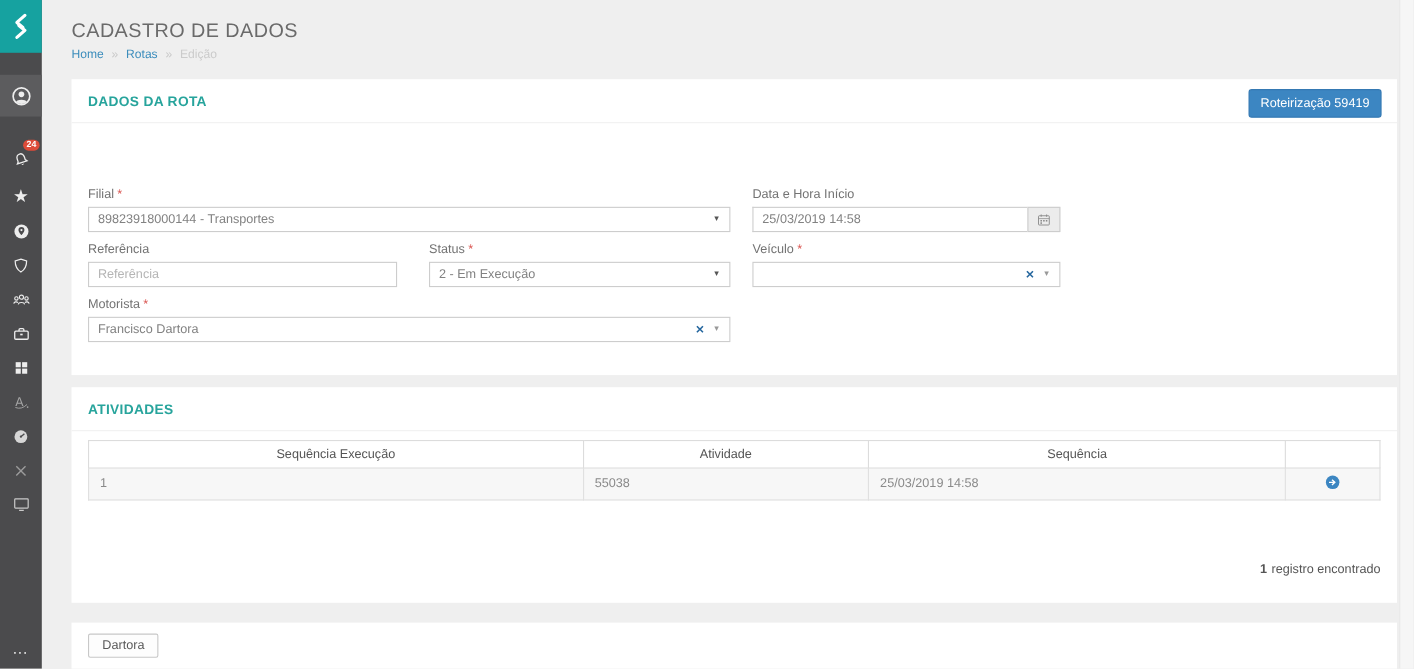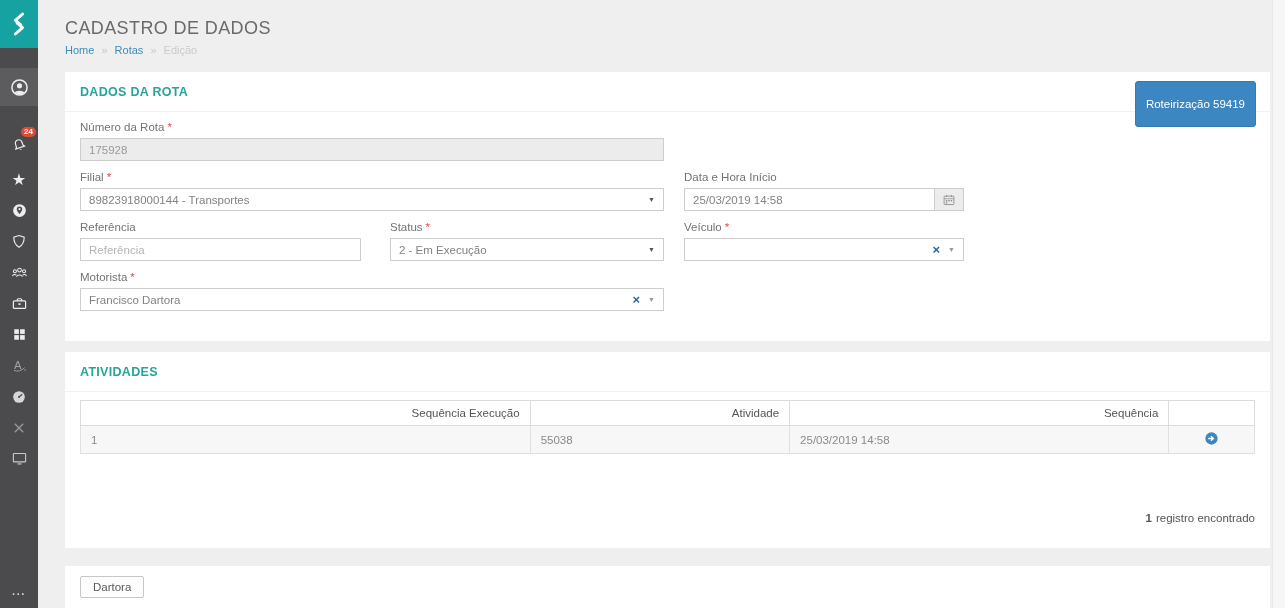--- a/index.html
+++ b/index.html
@@ -23,42 +23,42 @@
   .breadcrumb a { color:#3c8dbc; text-decoration:none; cursor:pointer; }
   .breadcrumb .sep { color:#c9c9c9; margin:0 4px; }
   .breadcrumb .current { color:#cbcbcb; }
 
   
   .panel { position:absolute; left:65px; width:1205px; background:#fff; }
   .panel-route { top:72px; height:269px; }
   .panel-activities { top:352px; height:196px; }
   .panel-head { height:40px; border-bottom:1px solid #f1f1f1; display:flex; align-items:center; padding:0 15px; position:relative; }
   .panel-title { color:#27a49c; font-size:12.5px; font-weight:bold; letter-spacing:.3px; }
-  .btn-blue { position:absolute; right:14px; top:9px; background:#3c86c2; color:#fff; border:1px solid #3579b3; border-radius:3px; font-size:11.5px; padding:16px 10px; cursor:pointer; font-family:inherit; }
+  .btn-blue { position:absolute; right:14px; top:9px; background:#3c86c2; color:#fff; border:1px solid #3579b3; border-radius:3px; font-size:11.5px; padding:6px 10px; cursor:pointer; font-family:inherit; }
 
   
   .fld { position:absolute; }
   .fld label { display:block; font-size:11.5px; color:#737373; margin-bottom:5px; }
   .req { color:#d9534f; margin-left:3px; }
   .tb, .sel, .sel2 { width:100%; height:23px; border:1px solid #cdcdcd; background:#fff; font-size:11.5px; color:#828282; padding:0 8px; font-family:inherit; }
   .tb::placeholder { color:#b5b5b5; }
   .tb.disabled { background:#ececec; color:#9a9a9a; }
   .sel, .sel2 { display:flex; align-items:center; cursor:pointer; position:relative; }
   .sel .stext, .sel2 .stext { flex:1; overflow:hidden; white-space:nowrap; }
   .caret-sm { font-size:7px; color:#555; margin-left:6px; }
   .caret-xs { font-size:7px; color:#999; margin-left:8px; }
   .clear-x { color:#24669e; font-weight:bold; font-size:13px; line-height:1; cursor:pointer; }
   .input-group { display:flex; }
   .input-group .tb { flex:1; border-right:none; }
   .addon { width:30px; height:23px; background:#ececec; border:1px solid #cdcdcd; display:flex; align-items:center; justify-content:center; cursor:pointer; }
 
   
   .tbl-wrap { padding:8px 15px 0 15px; }
   table { width:100%; border-collapse:collapse; font-size:11.5px; }
-  th { text-align:right; font-weight:normal; color:#555; border:1px solid #dcdcdc; padding:6px 10px; background:#fff; }
+  th { text-align:center; font-weight:normal; color:#555; border:1px solid #dcdcdc; padding:6px 10px; background:#fff; }
   td { color:#8a8a8a; border:1px solid #e0e0e0; border-top:none; padding:5px 10px; background:#f7f7f7; }
   td.action { text-align:center; }
   .count-line { position:absolute; right:15px; bottom:24px; font-size:11.5px; color:#555; }
   .count-line b { margin-right:4px; }
 
   
   .footer-bar { position:absolute; left:65px; top:566px; width:1205px; height:42px; background:#fff; }
   .btn-cancel { position:absolute; left:15px; top:10px; background:#fdfdfd; border:1px solid #c8c8c8; border-radius:2px; color:#5a5a5a; font-size:11.5px; padding:4px 12px; cursor:pointer; font-family:inherit; }
 
   .scroll-track { position:absolute; right:0; top:0; width:13px; height:608px; background:#f6f6f6; border-left:1px solid #e8e8e8; }
@@ -202,24 +202,20 @@
     <span class="current">Edição</span>
   </div>
 </div>
 
 <div class="panel panel-route">
   <div class="panel-head">
     <span class="panel-title">DADOS DA ROTA</span>
     <button class="btn-blue">Roteirização 59419</button>
   </div>
 
-  <div class="fld" style="left:15px; top:49px; width:584px;">
-    <label><span>Número da Rota</span><span class="req">*</span></label>
-    <input class="tb disabled" readonly="" value="175928" style="">
-  </div>
 
   <div class="fld" style="left:15px; top:99px; width:584px;">
     <label><span>Filial</span><span class="req">*</span></label>
     <div class="sel">
       <span class="stext">89823918000144 - Transportes</span>
       <span class="caret-sm">▼</span>
     </div>
   </div>
 
   <div class="fld" style="left:619px; top:99px; width:280px;">

